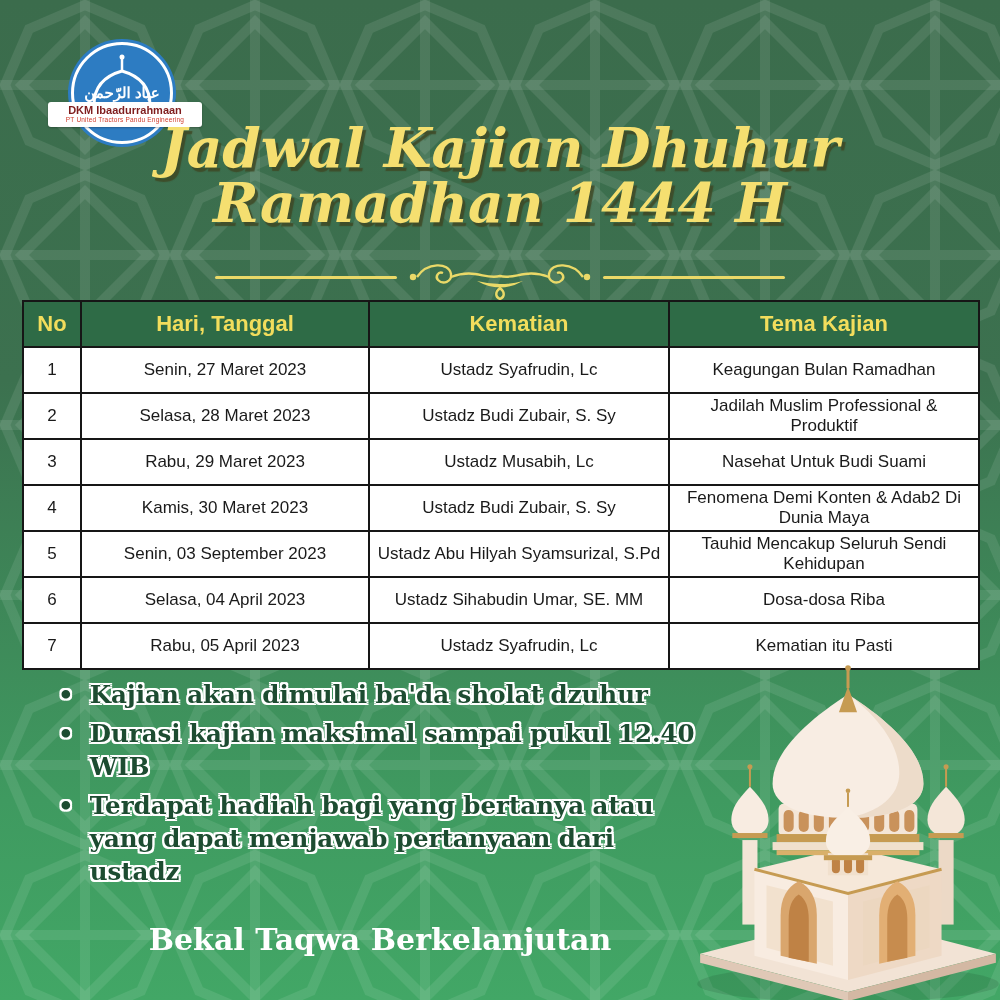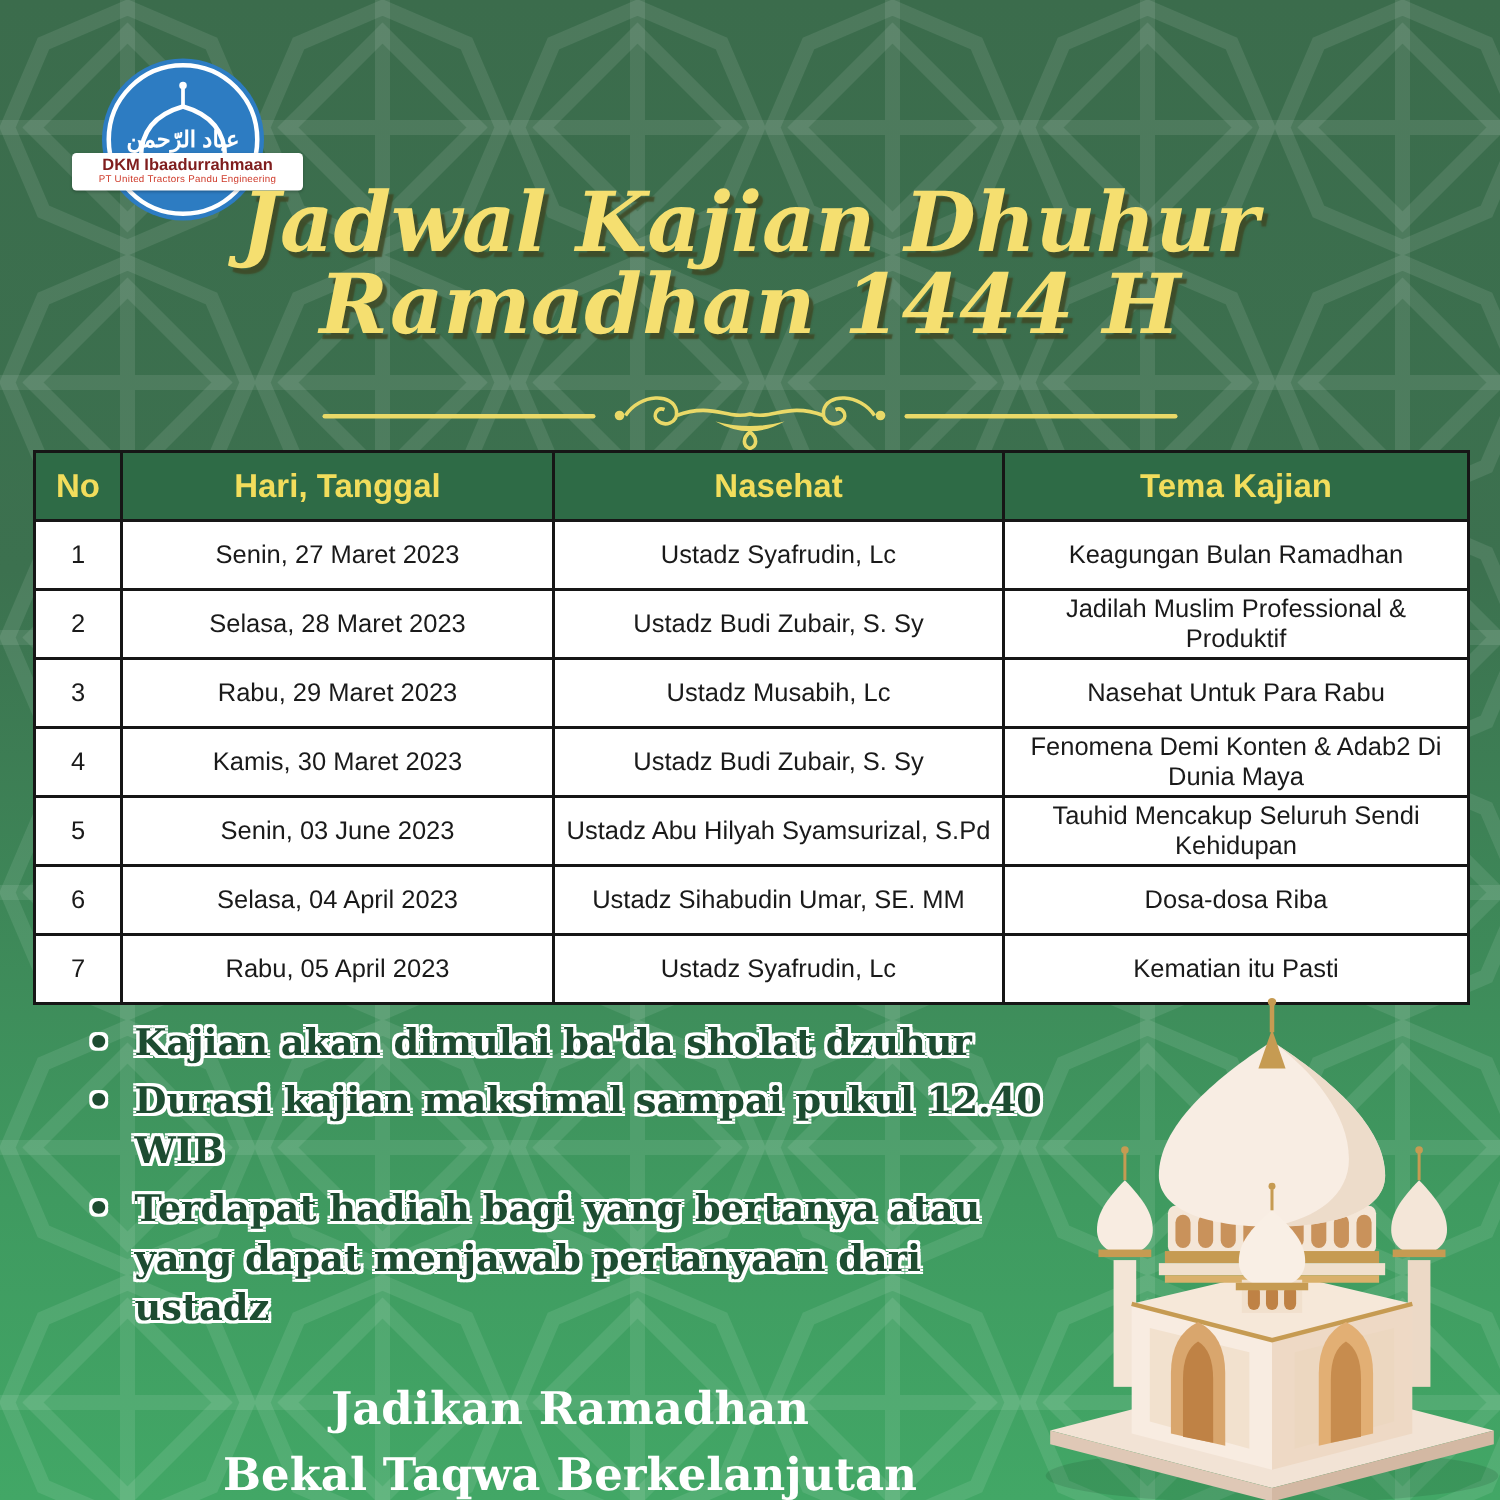--- a/index.html
+++ b/index.html
@@ -140,52 +140,52 @@
       <colgroup>
           <col class="c-no">
           <col class="c-date">
           <col class="c-pem">
           <col class="c-tema">
         </colgroup>
       <thead>
         <tr>
           <th>No</th>
           <th>Hari, Tanggal</th>
-          <th>Nasehat</th>
+          <th>Kematian</th>
           <th>Tema Kajian</th>
         </tr>
       </thead>
       <tbody>
         <tr>
           <td>1</td>
           <td>Senin, 27 Maret 2023</td>
           <td>Ustadz Syafrudin, Lc</td>
           <td>Keagungan Bulan Ramadhan</td>
         </tr>
         <tr>
           <td>2</td>
           <td>Selasa, 28 Maret 2023</td>
           <td>Ustadz Budi Zubair, S. Sy</td>
           <td>Jadilah Muslim Professional &amp; Produktif</td>
         </tr>
         <tr>
           <td>3</td>
           <td>Rabu, 29 Maret 2023</td>
           <td>Ustadz Musabih, Lc</td>
-          <td>Nasehat Untuk Para Rabu</td>
+          <td>Nasehat Untuk Budi Suami</td>
         </tr>
         <tr>
           <td>4</td>
           <td>Kamis, 30 Maret 2023</td>
           <td>Ustadz Budi Zubair, S. Sy</td>
           <td>Fenomena Demi Konten &amp; Adab2 Di Dunia Maya</td>
         </tr>
         <tr>
           <td>5</td>
-          <td>Senin, 03 June 2023</td>
+          <td>Senin, 03 September 2023</td>
           <td>Ustadz Abu Hilyah Syamsurizal, S.Pd</td>
           <td>Tauhid Mencakup Seluruh Sendi Kehidupan</td>
         </tr>
         <tr>
           <td>6</td>
           <td>Selasa, 04 April 2023</td>
           <td>Ustadz Sihabudin Umar, SE. MM</td>
           <td>Dosa-dosa Riba</td>
         </tr>
         <tr>
@@ -273,17 +273,16 @@
       <rect x="151" y="200" width="8" height="16" rx="4"></rect>
       <rect x="163" y="200" width="8" height="16" rx="4"></rect>
     </g>
     <path d="M155,150 C170,163 177,172 177,184 C177,195 167,201 155,201 C143,201 133,195 133,184 C133,172 140,163 155,150 Z" fill="#f9efe5"></path>
     <rect x="131" y="198" width="48" height="5" fill="#c69b52"></rect>
     <path d="M155,150 V136" stroke="#c69b52" stroke-width="2"></path>
     <circle cx="155" cy="134" r="2.3" fill="#c69b52"></circle>
   </svg>
 
   <div class="tagline">
-    <div class="l1">Jadikan Ramadhan</div>
     <div class="l2">Bekal Taqwa Berkelanjutan</div>
   </div>
 
 </div>
 
 </body></html>

